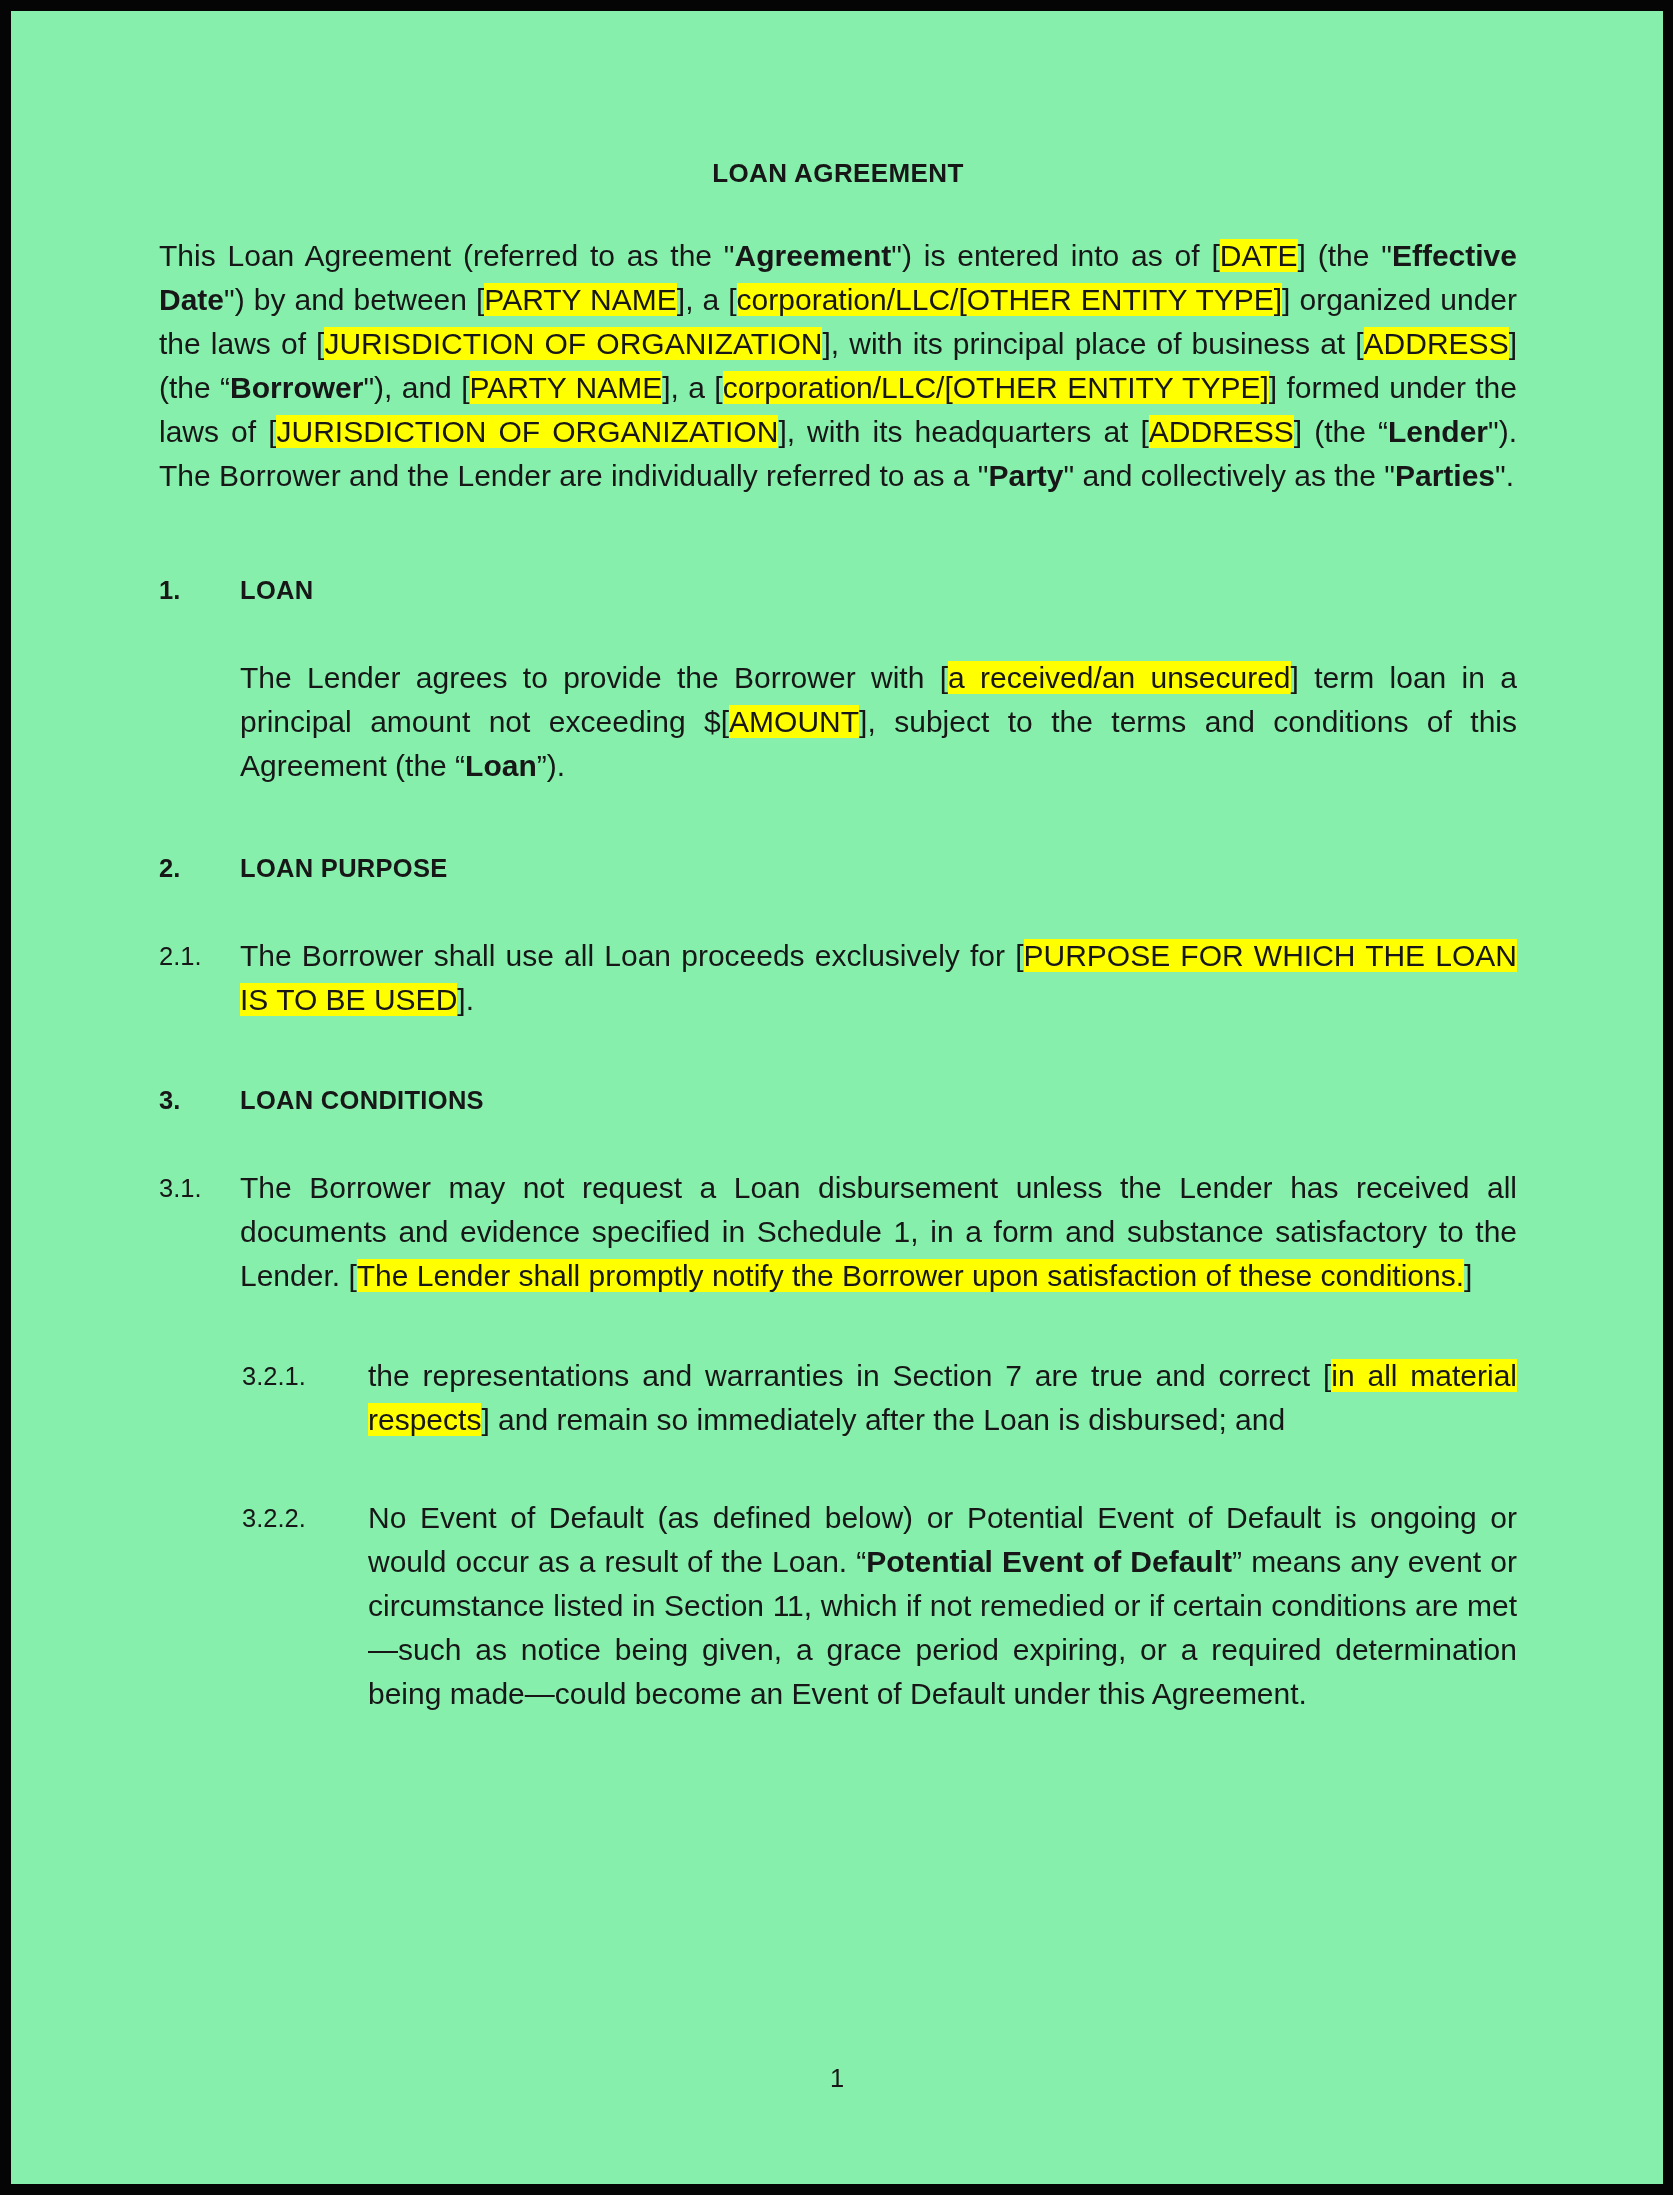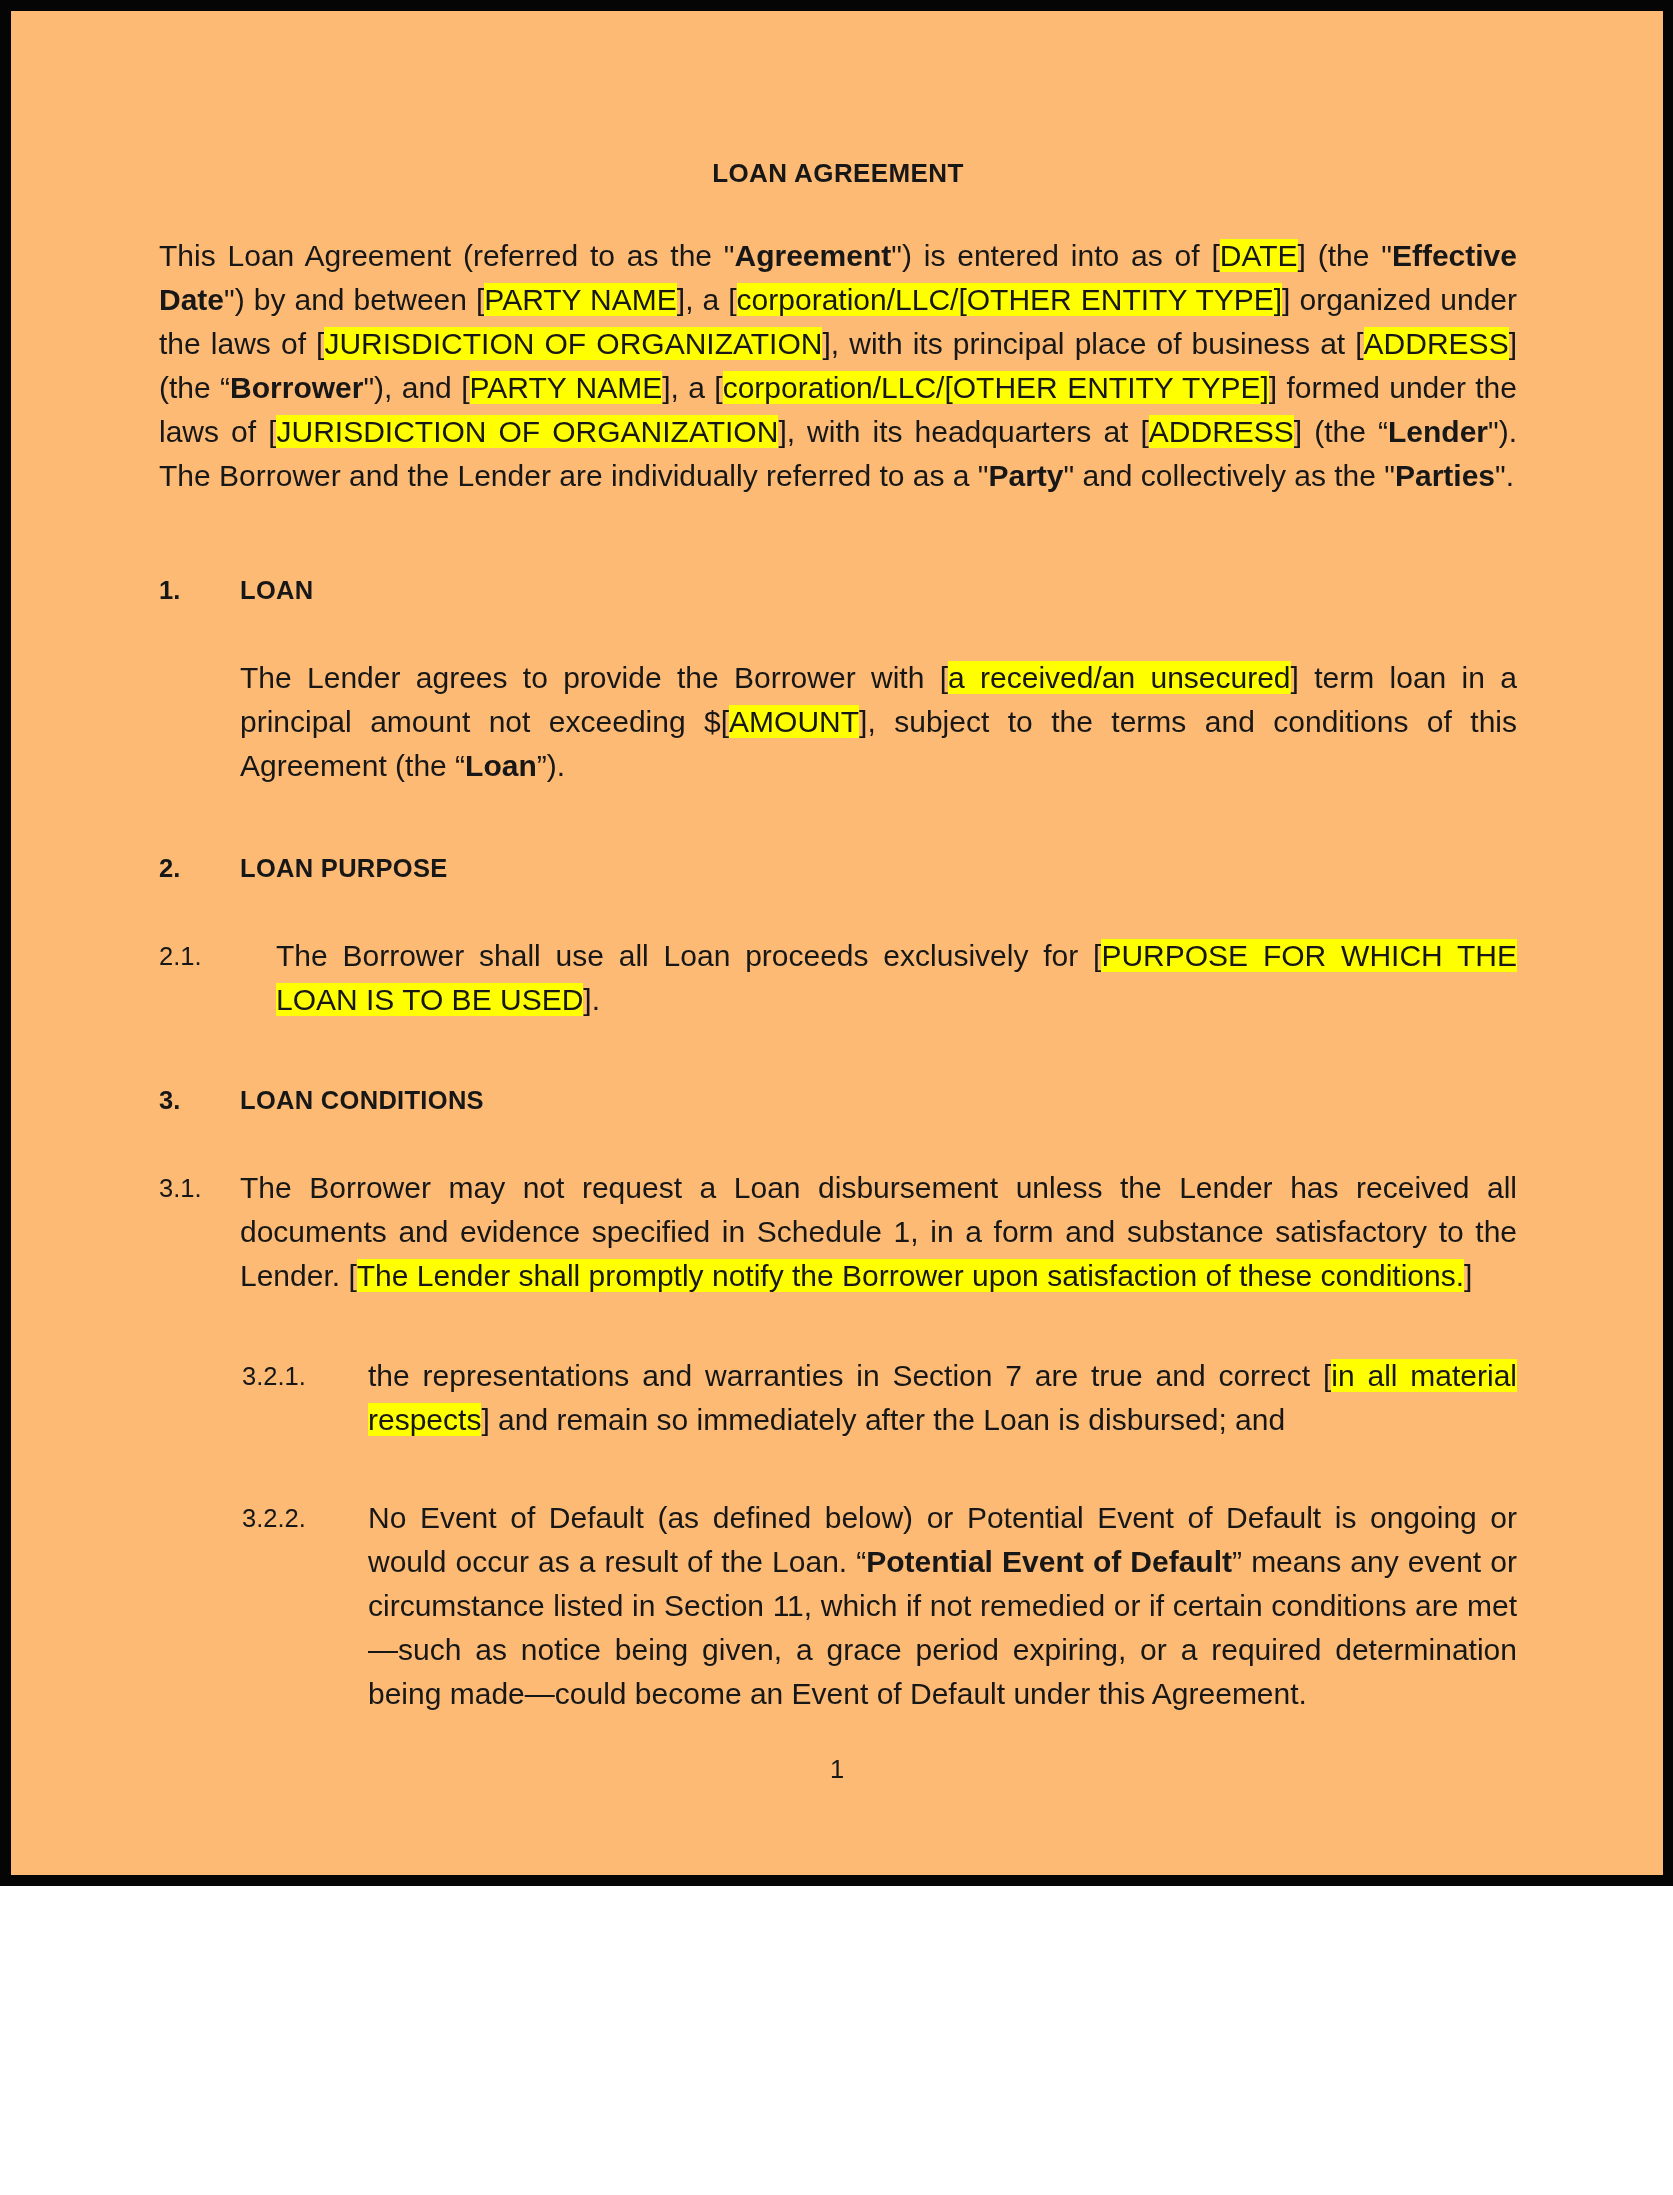--- a/index.html
+++ b/index.html
@@ -1,23 +1,23 @@
 <!DOCTYPE html>
 <html style="--hl: #ffff00;font-size:14px"><head>
 <meta charset="utf-8">
 <title>Loan Agreement</title>
 <style>
   html, body { margin: 0; padding: 0; background: #ffffff; }
   .page {
     position: relative;
     width: 1674px;
-    height: 1886px;
+    height: 2195px;
     box-sizing: border-box;
     border: 11.4px solid #050505;
-    background: #fdba74;
+    background: #86efac;
     font-family: "Liberation Sans", sans-serif;
     color: #171717;
     overflow: hidden;
   }
   .content {
     box-sizing: border-box;
     padding: 140px 146px 0 148px;
   }
   .title {
     margin: 0 0 39px 0;
@@ -44,21 +44,21 @@
   }
   .clause .num { font-weight: normal; }
   .htext {
     font-size: 25.5px;
     line-height: 44px;
     font-weight: bold;
     letter-spacing: 0.3px;
   }
   .text { flex: 1 1 auto; }
   .b-s1body { margin-bottom: 58px; }
-  .b-c21    { margin-bottom: 56px; gap: 36px; }
+  .b-c21    { margin-bottom: 56px; }
   .b-c22    { margin-bottom: 56px; }
   .b-c31    { margin-bottom: 56px; }
   .b-c32    { margin-bottom: 54px; }
   .b-c321   { margin-bottom: 54px; }
   .b-c322   { margin-bottom: 0; }
   .l3 { margin-left: 83px; }
   .l3 .num { flex: 0 0 126px; }
   .hl { background: var(--hl, #ffff00); }
   .b  { font-weight: bold; }
   .footer {

